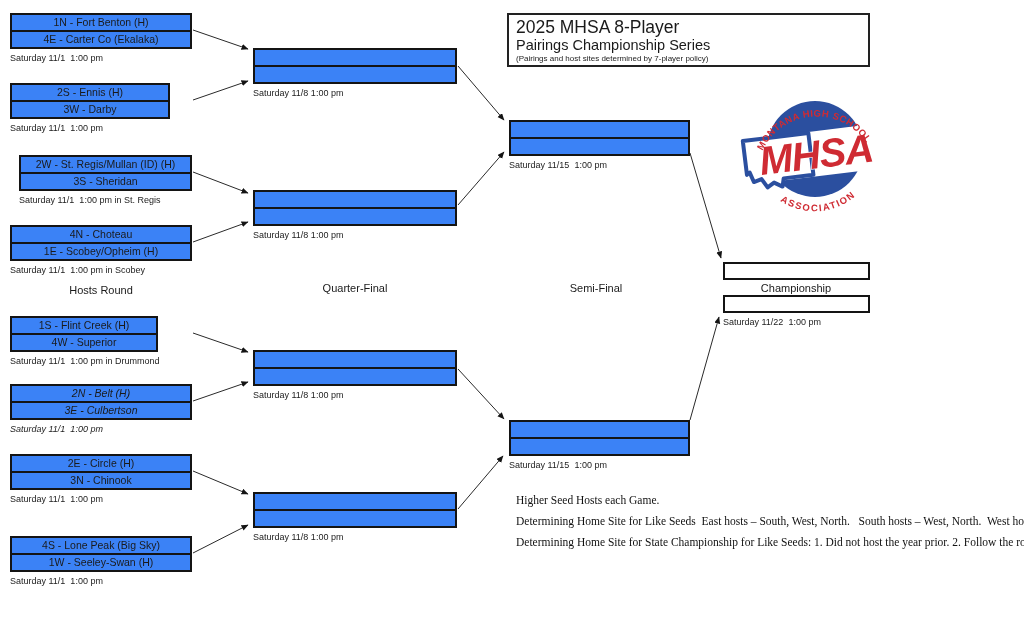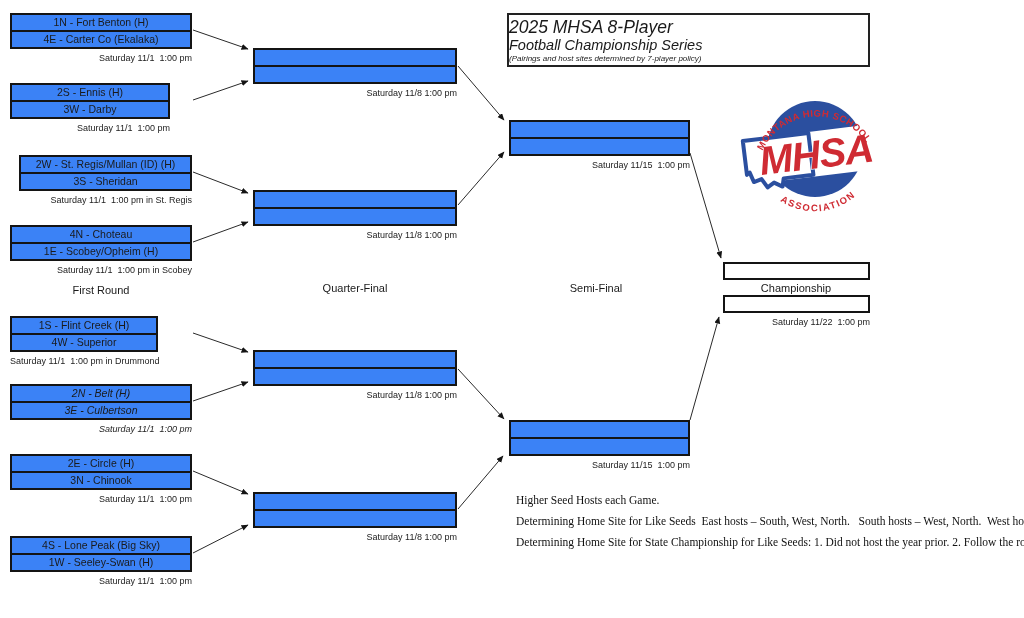--- a/index.html
+++ b/index.html
@@ -5,25 +5,25 @@
   html,body{margin:0;padding:0;background:#fff;}
   #canvas{position:relative;width:1024px;height:618px;background:#fff;overflow:hidden;
           font-family:"Liberation Sans", sans-serif;color:#1a1a1a;}
   .abs{position:absolute;}
   
   .pair{box-sizing:border-box;}
   .pair-box{border:2px solid #141414;background:#3b82f6;}
   .prow{height:15px;line-height:15px;text-align:center;font-size:10.5px;white-space:nowrap;overflow:hidden;}
   .prow + .prow{border-top:2px solid #141414;}
   .single-box{box-sizing:border-box;border:2px solid #141414;background:#fff;height:18px;}
-  .slot-date{text-align:right;font-size:9px;color:#222;padding-top:4px;white-space:pre;}
+  .slot-date{text-align:left;font-size:9px;color:#222;padding-top:4px;white-space:pre;}
   .round-label{font-size:11px;text-align:center;width:140px;}
   
   #title-box{box-sizing:border-box;left:507px;top:13px;width:363px;height:54px;border:2px solid #222;
-             padding:2px 0;background:#fff;font-style:italic;}
+             padding:2px 7px;background:#fff;}
   #title-line1{font-size:17.5px;line-height:20px;}
   #title-line2{font-size:14.5px;line-height:17px;}
   #title-line3{font-size:8px;line-height:10px;color:#222;}
   
   #notes{left:516px;top:494px;font-family:"Liberation Serif", serif;font-size:11.5px;color:#111;}
   #notes div{white-space:pre;margin-bottom:9px;}
   svg text{font-family:"Liberation Sans", sans-serif;}
 </style>
 </head>
 <body>
@@ -49,21 +49,21 @@
       <line x1="458" y1="205" x2="504" y2="152"></line>
       <line x1="458" y1="369" x2="504" y2="419"></line>
       <line x1="458" y1="509" x2="503" y2="456"></line>
       <line x1="690" y1="153" x2="721" y2="258"></line>
       <line x1="690" y1="420" x2="719" y2="317"></line>
     </g>
   </svg>
 
   <div class="abs" id="title-box">
     <div id="title-line1">2025 MHSA 8-Player</div>
-    <div id="title-line2">Football Championship Series</div>
+    <div id="title-line2">Pairings Championship Series</div>
     <div id="title-line3">(Pairings and host sites determined by 7-player policy)</div>
   </div>
 
   <svg class="abs" style="left:737px;top:95px;" width="146" height="124" viewBox="0 0 146 124">
     <circle cx="78" cy="54" r="48" fill="#2b4f9f"></circle>
     <g transform="rotate(-7 73 60)">
       <rect x="-4" y="37" width="154" height="45" fill="#ffffff"></rect>
       <path d="M8 38 L74 38 L74 80 L44 80 L42 88 L34 83 L27 87 L22 78 L14 80 L11 70 L8 72 Z" fill="#ffffff" stroke="#2b4f9f" stroke-width="4" stroke-linejoin="round"></path>
       <text x="79" y="74" text-anchor="middle" font-size="40" font-weight="bold" font-style="italic" fill="#cf2b33" stroke="#ffffff" stroke-width="1.2" paint-order="stroke" letter-spacing="-1">MHSA</text>
     </g>
@@ -74,21 +74,21 @@
       </defs>
       <text font-size="9.5" font-weight="bold" letter-spacing="0.5">
         <textPath href="#arcTop" startOffset="50%" text-anchor="middle">MONTANA HIGH SCHOOL</textPath>
       </text>
       <text font-size="9.5" font-weight="bold" letter-spacing="1.5">
         <textPath href="#arcBot" startOffset="50%" text-anchor="middle">ASSOCIATION</textPath>
       </text>
     </g>
   </svg>
 
-  <div class="abs round-label" style="left:31px;top:284px;">First Round</div>
+  <div class="abs round-label" style="left:31px;top:284px;">Hosts Round</div>
   <div class="abs round-label" style="left:285px;top:282px;">Quarter-Final</div>
   <div class="abs round-label" style="left:526px;top:282px;">Semi-Final</div>
   <div class="abs round-label" style="left:726px;top:282px;">Championship</div>
 
   <div class="abs pair" style="left:10px;top:13px;width:182px;">
     <div class="pair-box">
       <div class="prow">1N - Fort Benton (H)</div>
       <div class="prow">4E - Carter Co (Ekalaka)</div>
     </div>
     <div class="slot-date">Saturday 11/1  1:00 pm</div>

